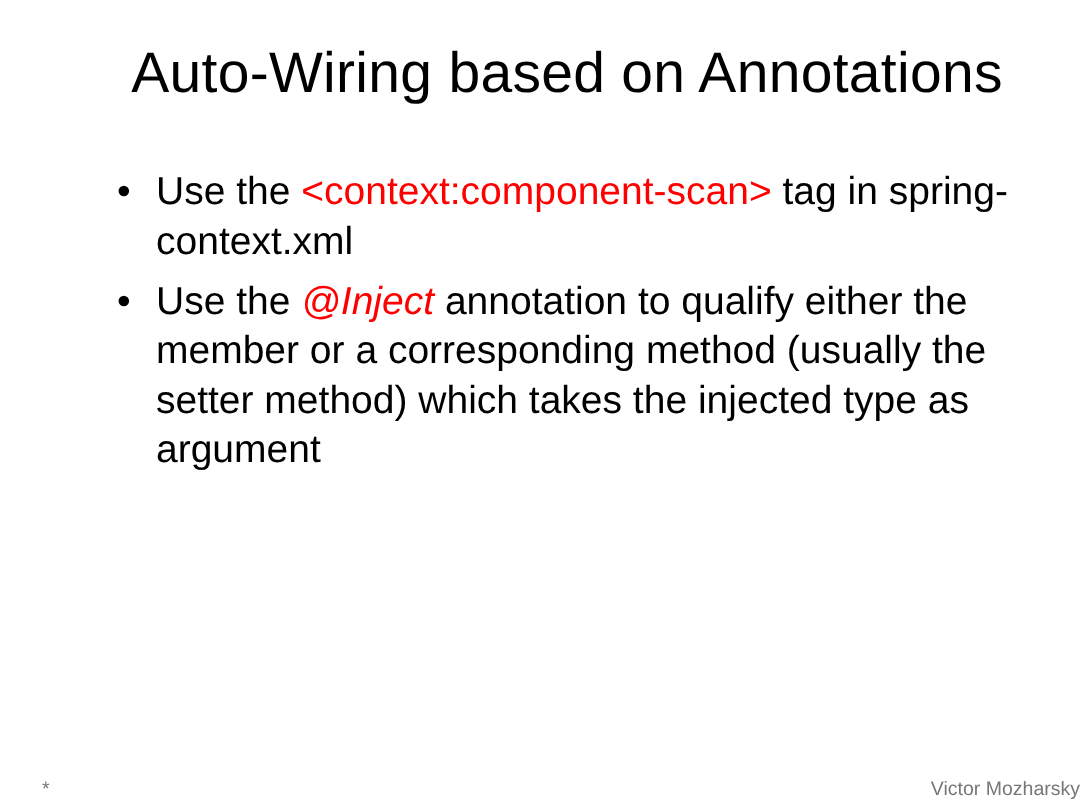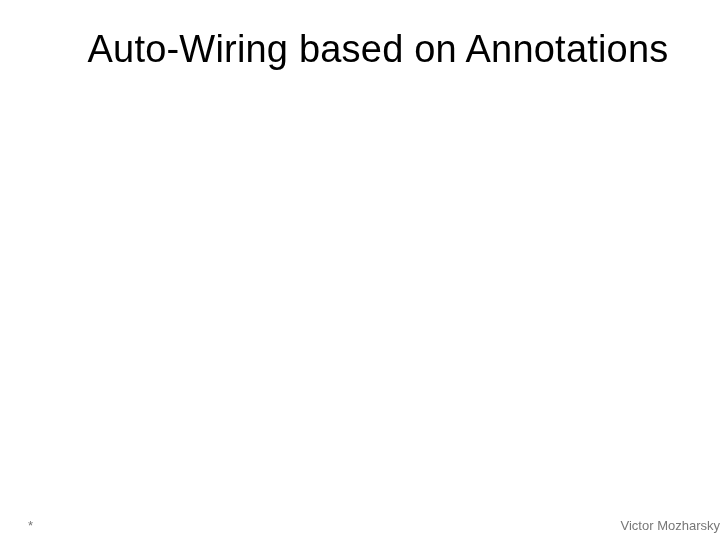--- a/index.html
+++ b/index.html
@@ -63,20 +63,26 @@
   .foot-right { position: absolute; right: 44px; margin-top: 30px; }
 </style>
 </head>
 <body>
 
 <div class="slide">
   <div class="title">Auto-Wiring based on Annotations</div>
 
   <div class="content">
     <ul>
+      <li>
+        <span>Use the </span><span class="red">&lt;context:component-scan&gt;</span><span> tag in spring-context.xml</span>
+      </li>
+      <li>
+        <span>Use the </span><span class="red italic">@Inject</span><span> annotation to qualify either the member or a corresponding method (usually the setter method) which takes the injected type as argument</span>
+      </li>
     </ul>
   </div>
 
   <div class="footer">
     <span class="foot-left">*</span>
     <span class="foot-center">Victor Mozharsky</span>
     <span class="foot-right">58</span>
   </div>
 </div>
 

